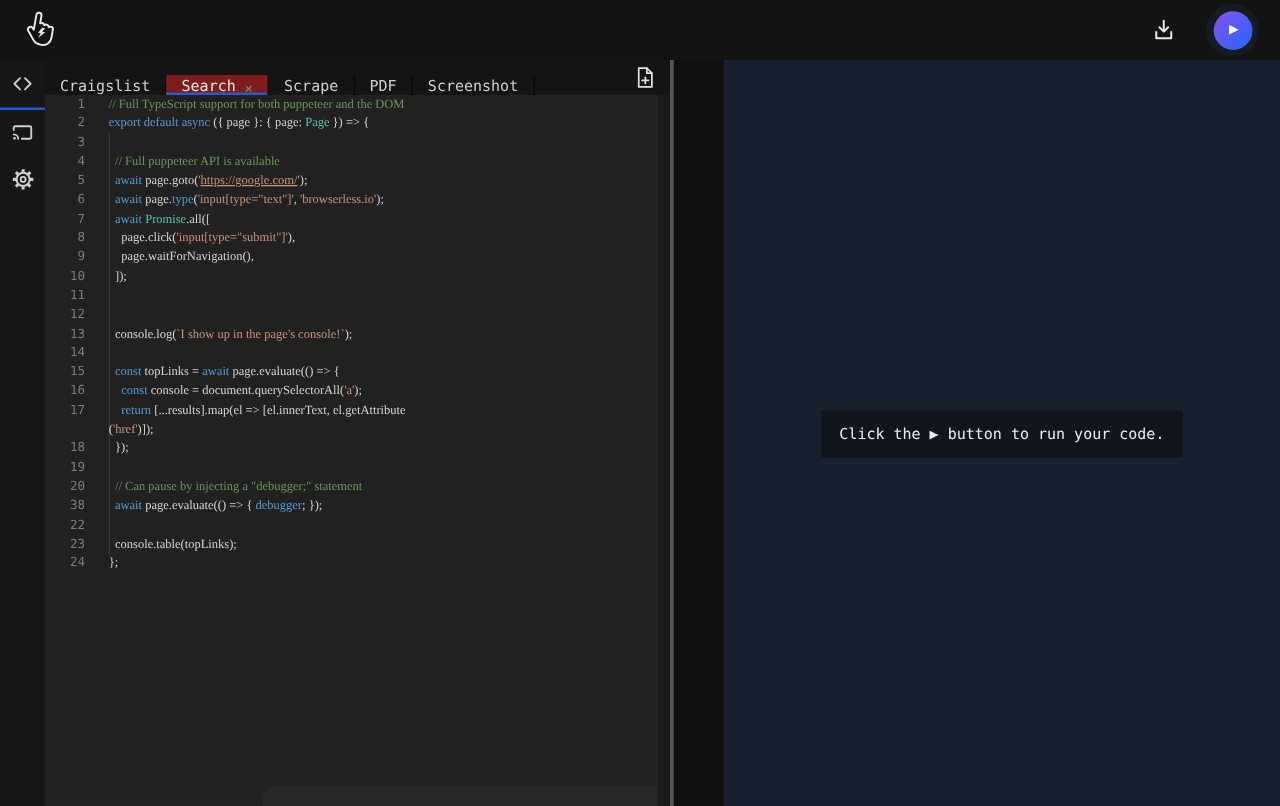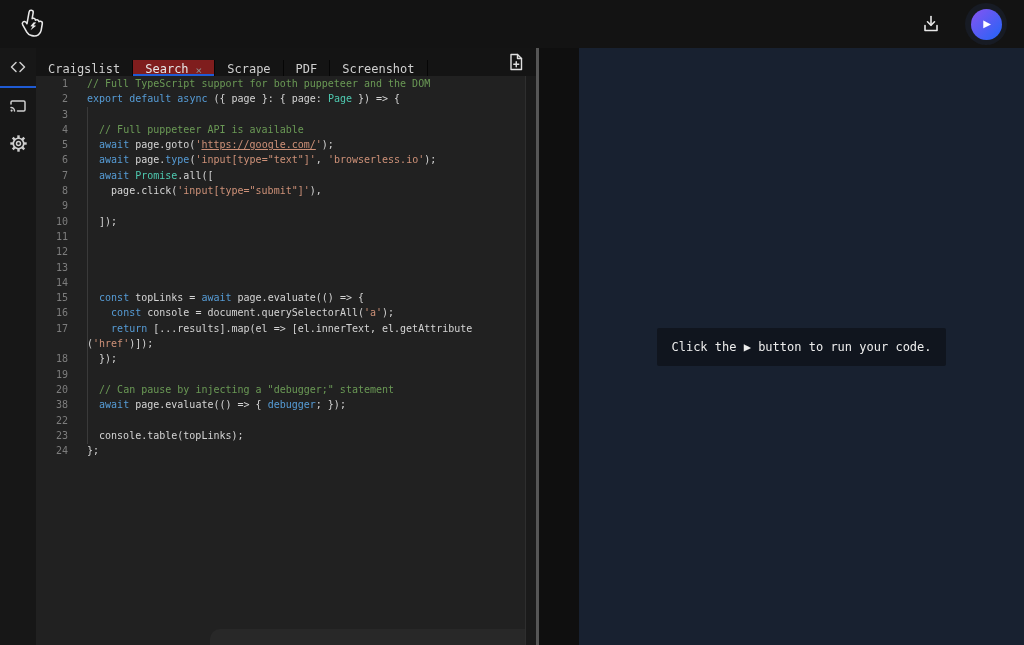--- a/index.html
+++ b/index.html
@@ -54,21 +54,21 @@
   .newfile-btn { position: absolute; right: 10px; top: 4px; background: none; border: none; padding: 0; cursor: pointer; }
 
   .editor-body { flex: 1; display: flex; min-height: 0; }
   .code-area { flex: 1; position: relative; overflow: hidden; background: var(--editor-bg); }
   .scroll-strip { width: 11px; flex: none; background: #1a1a1a; border-left: 1px solid #2e2e2e; }
 
   .code-lines { position: relative; }
   .indent-guide { position: absolute; left: 51px; top: 30.6px; width: 1px; height: 337px; background: #3a3a3a; }
   .code-row { display: flex; height: 15.3px; line-height: 15.3px; font-size: 10px; white-space: pre; }
   .ln { width: 32px; flex: none; text-align: right; color: #7d7d7d; }
-  .code { margin-left: 19px; color: #d4d4d4; }
+  .code { margin-left: 19px; color: #d4d4d4; font-family: Liberation Serif, serif; }
   .tok-pl { color: #d4d4d4; }
   .tok-kw { color: #569CD6; }
   .tok-str { color: #CE9178; }
   .tok-stru { color: #CE9178; text-decoration: underline; }
   .tok-com { color: #6A9955; }
   .tok-typ { color: #4EC9B0; }
 
   .hscrollbar {
     position: absolute; left: 174px; right: 0; bottom: 0; height: 16px;
     background: #282828; border-top-left-radius: 10px;
@@ -181,25 +181,25 @@
         <div class="indent-guide"></div>
         <div class="code-lines">
             <div class="code-row"><span class="ln">1</span><span class="code"><span class="tok-com">// Full TypeScript support for both puppeteer and the DOM</span></span></div>
             <div class="code-row"><span class="ln">2</span><span class="code"><span class="tok-kw">export</span><span class="tok-pl"> </span><span class="tok-kw">default</span><span class="tok-pl"> </span><span class="tok-kw">async</span><span class="tok-pl"> ({ page }: { page: </span><span class="tok-typ">Page</span><span class="tok-pl"> }) =&gt; {</span></span></div>
             <div class="code-row"><span class="ln">3</span><span class="code"></span></div>
             <div class="code-row"><span class="ln">4</span><span class="code"><span class="tok-pl">  </span><span class="tok-com">// Full puppeteer API is available</span></span></div>
             <div class="code-row"><span class="ln">5</span><span class="code"><span class="tok-pl">  </span><span class="tok-kw">await</span><span class="tok-pl"> page.goto(</span><span class="tok-str">'</span><span class="tok-stru">https://google.com/</span><span class="tok-str">'</span><span class="tok-pl">);</span></span></div>
             <div class="code-row"><span class="ln">6</span><span class="code"><span class="tok-pl">  </span><span class="tok-kw">await</span><span class="tok-pl"> page.</span><span class="tok-kw">type</span><span class="tok-pl">(</span><span class="tok-str">'input[type="text"]'</span><span class="tok-pl">, </span><span class="tok-str">'browserless.io'</span><span class="tok-pl">);</span></span></div>
             <div class="code-row"><span class="ln">7</span><span class="code"><span class="tok-pl">  </span><span class="tok-kw">await</span><span class="tok-pl"> </span><span class="tok-typ">Promise</span><span class="tok-pl">.all([</span></span></div>
             <div class="code-row"><span class="ln">8</span><span class="code"><span class="tok-pl">    page.click(</span><span class="tok-str">'input[type="submit"]'</span><span class="tok-pl">),</span></span></div>
-            <div class="code-row"><span class="ln">9</span></div>
+            <div class="code-row"><span class="ln">9</span><span class="code"><span class="tok-pl">    page.waitForNavigation(),</span></span></div>
             <div class="code-row"><span class="ln">10</span><span class="code"><span class="tok-pl">  ]);</span></span></div>
             <div class="code-row"><span class="ln">11</span><span class="code"></span></div>
             <div class="code-row"><span class="ln">12</span><span class="code"><span class="tok-pl">  </span></span></div>
-            <div class="code-row"><span class="ln">13</span></div>
+            <div class="code-row"><span class="ln">13</span><span class="code"><span class="tok-pl">  console.log(</span><span class="tok-str">`I show up in the page's console!`</span><span class="tok-pl">);</span></span></div>
             <div class="code-row"><span class="ln">14</span><span class="code"></span></div>
             <div class="code-row"><span class="ln">15</span><span class="code"><span class="tok-pl">  </span><span class="tok-kw">const</span><span class="tok-pl"> topLinks = </span><span class="tok-kw">await</span><span class="tok-pl"> page.evaluate(() =&gt; {</span></span></div>
             <div class="code-row"><span class="ln">16</span><span class="code"><span class="tok-pl">    </span><span class="tok-kw">const</span><span class="tok-pl"> console = document.querySelectorAll(</span><span class="tok-str">'a'</span><span class="tok-pl">);</span></span></div>
             <div class="code-row"><span class="ln">17</span><span class="code"><span class="tok-pl">    </span><span class="tok-kw">return</span><span class="tok-pl"> [...results].map(el =&gt; [el.innerText, el.getAttribute</span></span></div>
             <div class="code-row"><span class="ln"></span><span class="code"><span class="tok-pl">(</span><span class="tok-str">'href'</span><span class="tok-pl">)]);</span></span></div>
             <div class="code-row"><span class="ln">18</span><span class="code"><span class="tok-pl">  });</span></span></div>
             <div class="code-row"><span class="ln">19</span><span class="code"></span></div>
             <div class="code-row"><span class="ln">20</span><span class="code"><span class="tok-pl">  </span><span class="tok-com">// Can pause by injecting a "debugger;" statement</span></span></div>
             <div class="code-row"><span class="ln">38</span><span class="code"><span class="tok-pl">  </span><span class="tok-kw">await</span><span class="tok-pl"> page.evaluate(() =&gt; { </span><span class="tok-kw">debugger</span><span class="tok-pl">; });</span></span></div>
             <div class="code-row"><span class="ln">22</span><span class="code"></span></div>

